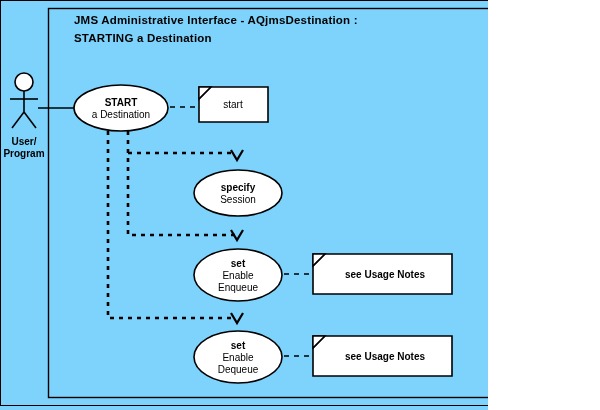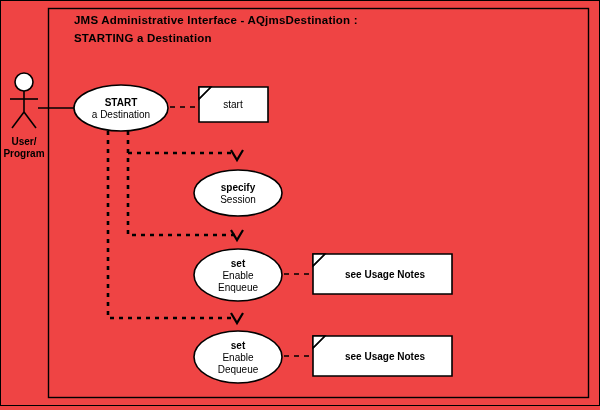--- a/index.html
+++ b/index.html
@@ -2,23 +2,23 @@
 <html><head>
 <meta charset="utf-8">
 <style>
   html, body {
     margin: 0;
     padding: 0;
     background: #ffffff;
   }
   #canvas {
     position: relative;
-    width: 600px;
+    width: 488px;
     height: 410px;
-    background: #ef4444;
+    background: #7dd3fc;
     font-family: "Liberation Sans", sans-serif;
     overflow: hidden;
   }
   #diagram-svg {
     position: absolute;
     left: 0;
     top: 0;
     width: 600px;
     height: 410px;
   }

